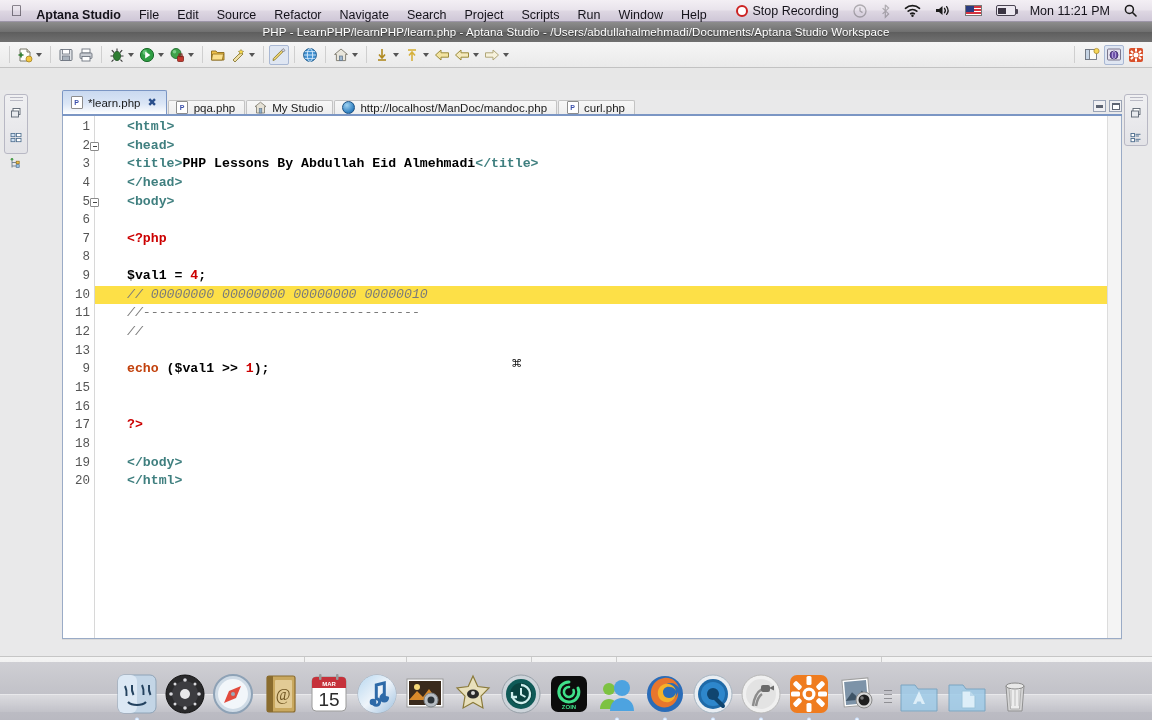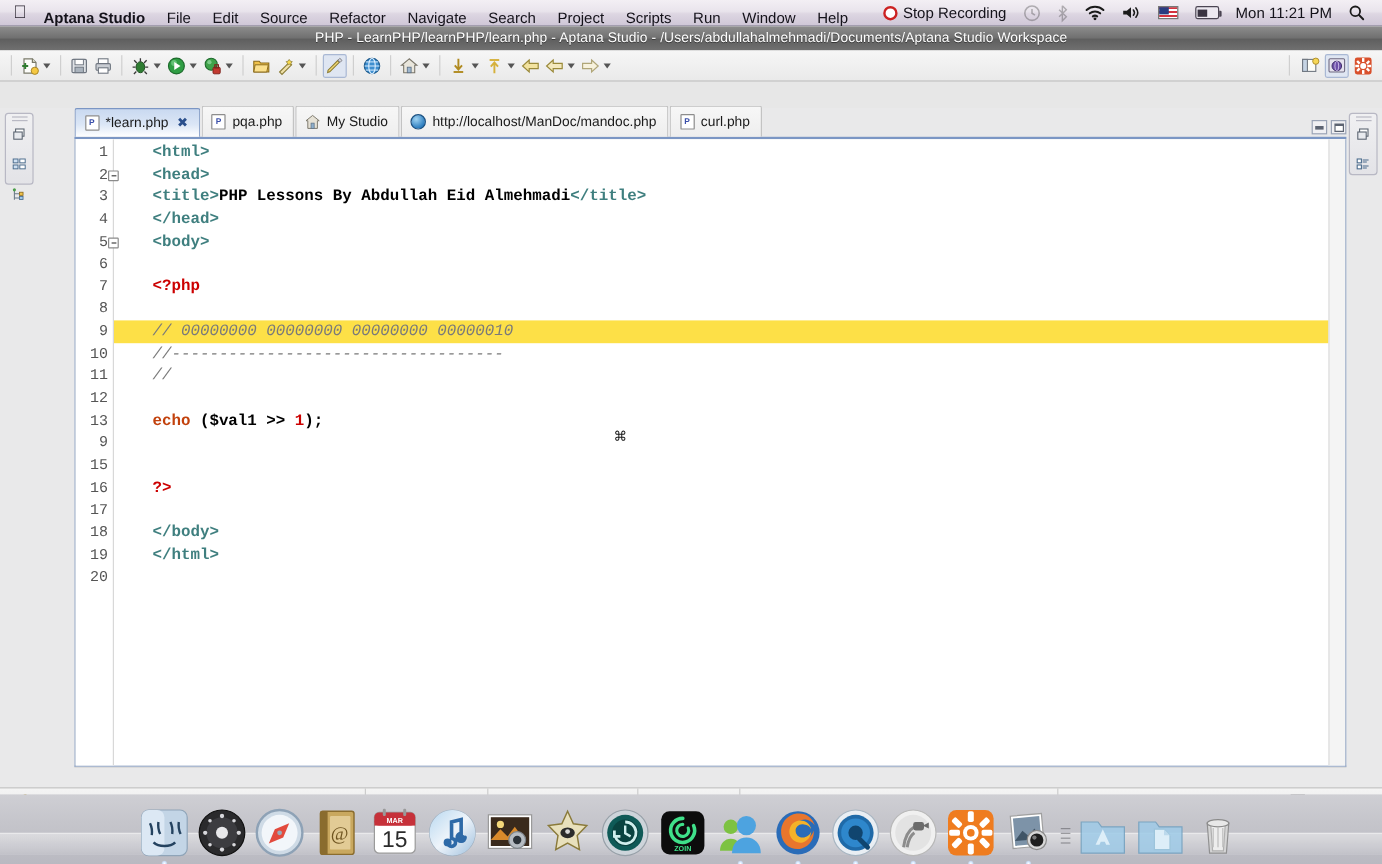--- a/index.html
+++ b/index.html
@@ -110,21 +110,21 @@
   #editorpane{
     position:absolute; left:30px; top:2px; right:30px; bottom:4px;
     display:flex; flex-direction:column;margin-left:32px;
   }
   #tabbar{
     height:24px; display:flex; align-items:flex-end;
     border-bottom:2px solid #7b96c4;
     position:relative; background:transparent;
   }
   .tab{
-    height:26px; display:flex; align-items:center; gap:5px;
+    height:14px; display:flex; align-items:center; gap:5px;
     padding:0 9px 0 7px;
     font-size:11.5px; color:#1a1a1a;
     background:linear-gradient(to bottom,#f7f7f7,#eeeeee);
     border:1px solid #c3c3c3; border-bottom:none;
     border-top-left-radius:2px; border-top-right-radius:2px;
     margin-right:1px; white-space:nowrap;
   }
   .tab.active{
     background:linear-gradient(to bottom,#c9d9f0 0%,#dbe6f6 55%,#ffffff 100%);
     border-color:#7b96c4; height:24px;
@@ -607,20 +607,21 @@
         <div id="code">
           <span class="ibeam">⌘</span>
         <div class="cl"><span class="k-tag">&lt;html&gt;</span></div>
             <div class="cl"><span class="k-tag">&lt;head&gt;</span></div>
             <div class="cl"><span class="k-tag">&lt;title&gt;</span><span class="k-text">PHP Lessons By Abdullah Eid Almehmadi</span><span class="k-tag">&lt;/title&gt;</span></div>
             <div class="cl"><span class="k-tag">&lt;/head&gt;</span></div>
             <div class="cl"><span class="k-tag">&lt;body&gt;</span></div>
             <div class="cl">&nbsp;</div>
             <div class="cl"><span class="k-php">&lt;?php</span></div>
             <div class="cl">&nbsp;</div>
+            <div class="cl"><span class="k-var">$val1</span><span class="k-op"> = </span><span class="k-num">4</span><span class="k-op">;</span></div>
             <div class="cl hl"><span class="k-cmt">// 00000000 00000000 00000000 00000010</span></div>
             <div class="cl"><span class="k-cmt">//-----------------------------------</span></div>
             <div class="cl"><span class="k-cmt">//</span></div>
             <div class="cl">&nbsp;</div>
             <div class="cl"><span class="k-kw">echo</span><span class="k-op"> ($val1 &gt;&gt; </span><span class="k-num">1</span><span class="k-op">);</span></div>
             <div class="cl">&nbsp;</div>
             <div class="cl">&nbsp;</div>
             <div class="cl"><span class="k-php">?&gt;</span></div>
             <div class="cl">&nbsp;</div>
             <div class="cl"><span class="k-tag">&lt;/body&gt;</span></div>

